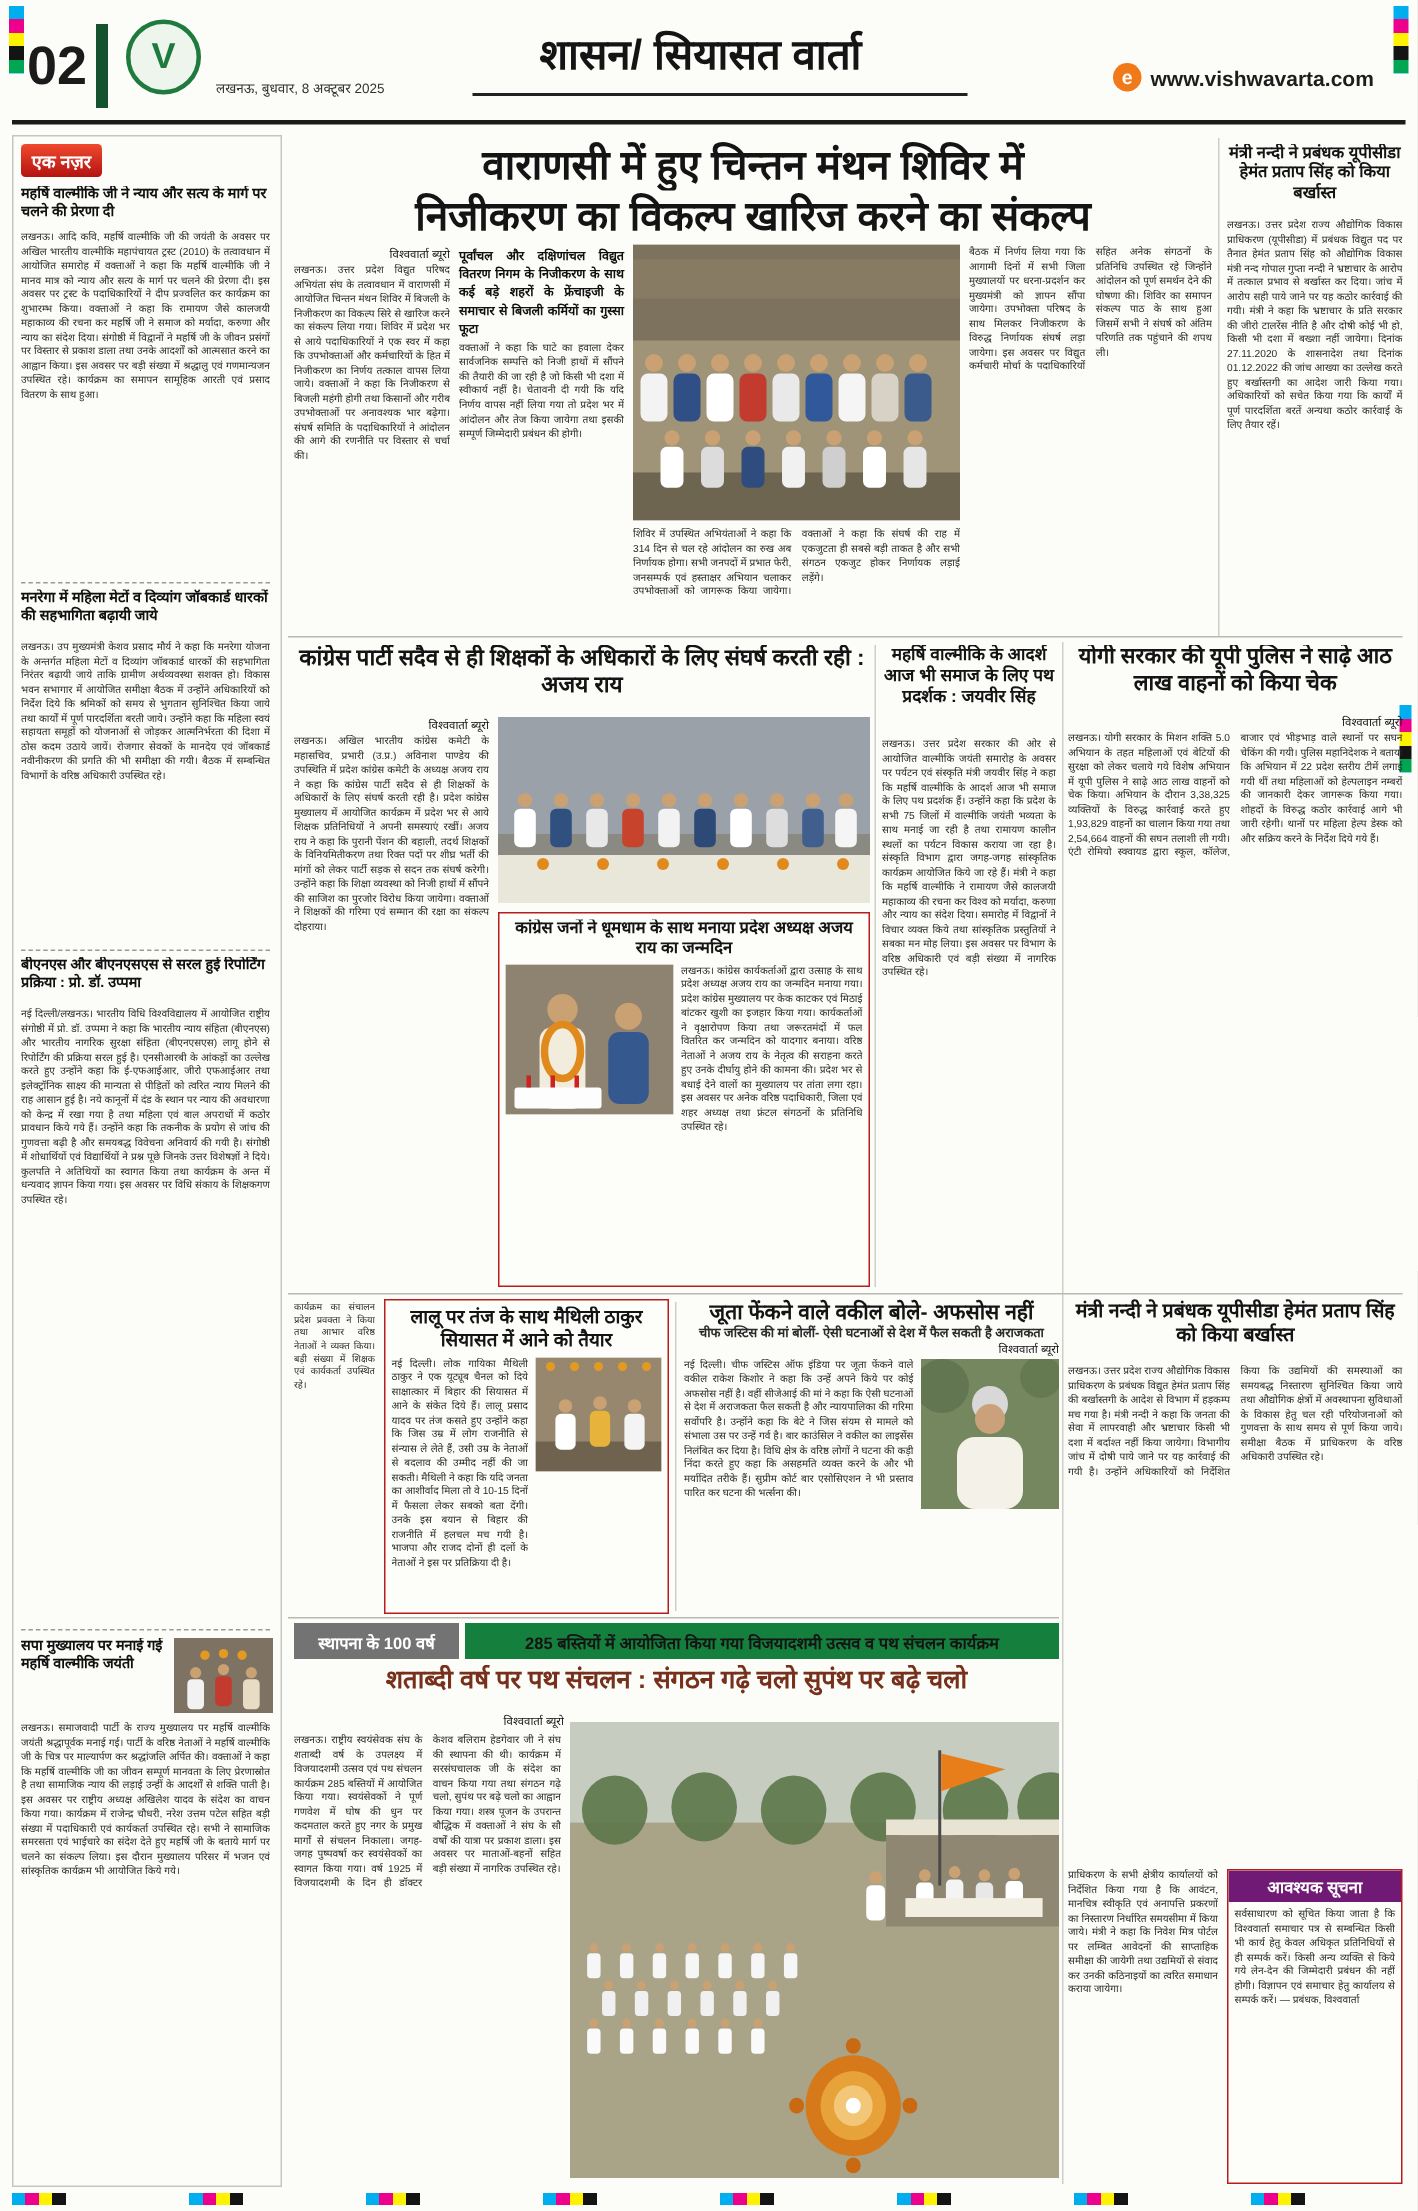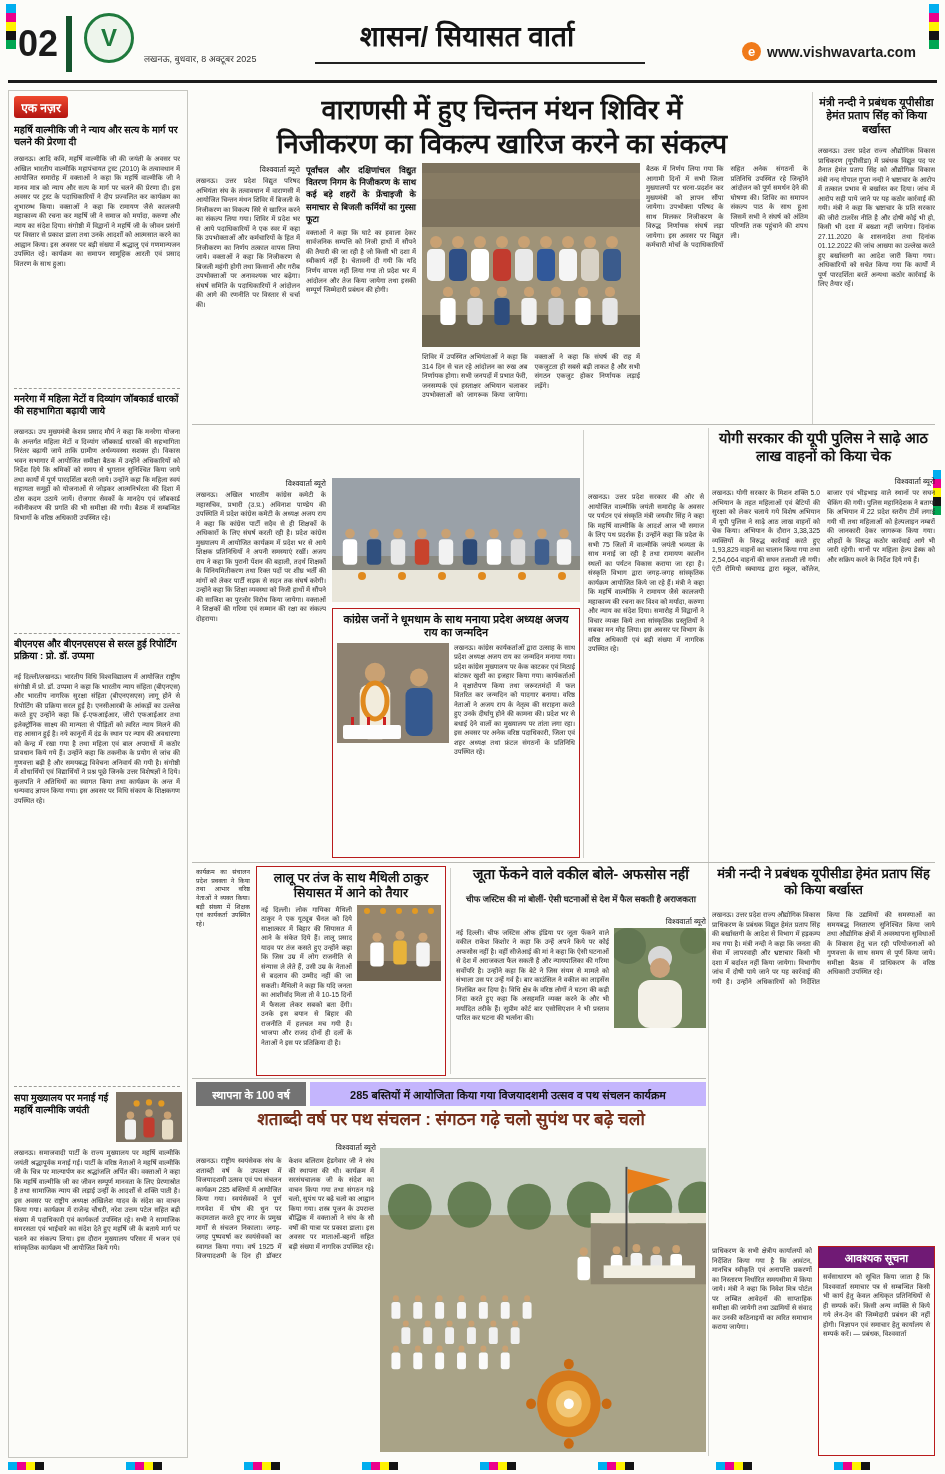--- a/index.html
+++ b/index.html
@@ -37,21 +37,21 @@
         <rect x="-9" y="-6" width="18" height="32" rx="5" fill="currentColor"></rect>
       </g>
     </defs>
   </svg>
 
   <div class="abs regs-v" style="left:6px;top:4px;width:10px;height:45px"></div>
   <div class="abs regs-v" style="left:929px;top:4px;width:10px;height:45px"></div>
   <div class="abs regs-v" style="left:933px;top:470px;width:8px;height:45px"></div>
   <div class="abs regs-h" style="left:8px;top:1462px;width:929px;height:8px"></div>
 
-  <div class="abs" style="left:18px;top:16px;width:54px;height:56px;border-right:6px solid #14532d;font-size:36px;font-weight:700;color:#1b1b1b;display:flex;align-items:center">02</div>
+  <div class="abs" style="left:18px;top:16px;width:54px;height:56px;border-right:8px solid #14532d;font-size:36px;font-weight:700;color:#1b1b1b;display:flex;align-items:center">02</div>
 
   <div class="abs" style="left:84px;top:13px;width:50px;height:50px;border-radius:50%;background:#eef5ec;border:3px solid #1f7a3d;display:flex;align-items:center;justify-content:center;font-weight:700;font-size:24px;color:#1f7a3d">V</div>
 
   <div class="abs" style="left:144px;top:52px;width:220px;font-size:9px;color:#333">लखनऊ, बुधवार, 8 अक्टूबर 2025</div>
 
   <div class="abs hl nowrap" style="left:302px;top:20px;width:330px;font-size:28px">शासन/ सियासत वार्ता</div>
   <div class="abs rule" style="left:315px;top:62px;width:330px;height:2px;background:#222"></div>
 
   <div class="abs" style="left:742px;top:42px;display:flex;align-items:center;gap:6px">
     <span style="width:19px;height:19px;border-radius:50%;background:#f07a1a;color:#fff;font-weight:700;font-size:13px;display:inline-flex;align-items:center;justify-content:center">e</span>
@@ -130,20 +130,21 @@
 
   <div class="abs bt cols2" style="left:646px;top:164px;width:162px;height:258px">बैठक में निर्णय लिया गया कि आगामी दिनों में सभी जिला मुख्यालयों पर धरना-प्रदर्शन कर मुख्यमंत्री को ज्ञापन सौंपा जायेगा। उपभोक्ता परिषद के साथ मिलकर निजीकरण के विरुद्ध निर्णायक संघर्ष लड़ा जायेगा। इस अवसर पर विद्युत कर्मचारी मोर्चा के पदाधिकारियों सहित अनेक संगठनों के प्रतिनिधि उपस्थित रहे जिन्होंने आंदोलन को पूर्ण समर्थन देने की घोषणा की। शिविर का समापन संकल्प पाठ के साथ हुआ जिसमें सभी ने संघर्ष को अंतिम परिणति तक पहुंचाने की शपथ ली।</div>
 
   <div class="abs vrule" style="left:812px;top:92px;width:1px;height:332px"></div>
 
   <div class="abs hl" style="left:818px;top:96px;width:117px;height:46px;font-size:11px">मंत्री नन्दी ने प्रबंधक यूपीसीडा हेमंत प्रताप सिंह को किया बर्खास्त</div>
   <div class="abs bt" style="left:818px;top:146px;width:117px;height:276px">लखनऊ। उत्तर प्रदेश राज्य औद्योगिक विकास प्राधिकरण (यूपीसीडा) में प्रबंधक विद्युत पद पर तैनात हेमंत प्रताप सिंह को औद्योगिक विकास मंत्री नन्द गोपाल गुप्ता नन्दी ने भ्रष्टाचार के आरोप में तत्काल प्रभाव से बर्खास्त कर दिया। जांच में आरोप सही पाये जाने पर यह कठोर कार्रवाई की गयी। मंत्री ने कहा कि भ्रष्टाचार के प्रति सरकार की जीरो टालरेंस नीति है और दोषी कोई भी हो, किसी भी दशा में बख्शा नहीं जायेगा। दिनांक 27.11.2020 के शासनादेश तथा दिनांक 01.12.2022 की जांच आख्या का उल्लेख करते हुए बर्खास्तगी का आदेश जारी किया गया। अधिकारियों को सचेत किया गया कि कार्यों में पूर्ण पारदर्शिता बरतें अन्यथा कठोर कार्रवाई के लिए तैयार रहें।</div>
 
   <div class="abs rule" style="left:192px;top:424px;width:743px;height:1px"></div>
 
+  <div class="abs hl" style="left:196px;top:430px;width:384px;height:42px;font-size:15px">कांग्रेस पार्टी सदैव से ही शिक्षकों के अधिकारों के लिए संघर्ष करती रही : अजय राय</div>
   <div class="abs" style="left:196px;top:478px;width:130px;height:380px">
     <div class="byline">विश्ववार्ता ब्यूरो</div>
     <div class="bt" style="height:366px">लखनऊ। अखिल भारतीय कांग्रेस कमेटी के महासचिव, प्रभारी (उ.प्र.) अविनाश पाण्डेय की उपस्थिति में प्रदेश कांग्रेस कमेटी के अध्यक्ष अजय राय ने कहा कि कांग्रेस पार्टी सदैव से ही शिक्षकों के अधिकारों के लिए संघर्ष करती रही है। प्रदेश कांग्रेस मुख्यालय में आयोजित कार्यक्रम में प्रदेश भर से आये शिक्षक प्रतिनिधियों ने अपनी समस्याएं रखीं। अजय राय ने कहा कि पुरानी पेंशन की बहाली, तदर्थ शिक्षकों के विनियमितीकरण तथा रिक्त पदों पर शीघ्र भर्ती की मांगों को लेकर पार्टी सड़क से सदन तक संघर्ष करेगी। उन्होंने कहा कि शिक्षा व्यवस्था को निजी हाथों में सौंपने की साजिश का पुरजोर विरोध किया जायेगा। वक्ताओं ने शिक्षकों की गरिमा एवं सम्मान की रक्षा का संकल्प दोहराया।</div>
   </div>
 
   <span class="abs photo" style="left:332px;top:478px;width:248px;height:124px">
     <svg viewBox="0 0 248 124" preserveAspectRatio="none">
       <rect width="248" height="124" fill="#9aa1a8"></rect>
       <rect y="78" width="248" height="46" fill="#8a8a82"></rect>
       <use href="#prs" transform="translate(18,66) scale(.8)" color="#ffffff"></use>
@@ -178,20 +179,21 @@
         <rect x="14" y="74" width="3" height="8" fill="#cc2222"></rect>
         <rect x="30" y="74" width="3" height="8" fill="#cc2222"></rect>
         <rect x="46" y="74" width="3" height="8" fill="#cc2222"></rect>
       </svg>
     </span>
     <div class="bt">लखनऊ। कांग्रेस कार्यकर्ताओं द्वारा उत्साह के साथ प्रदेश अध्यक्ष अजय राय का जन्मदिन मनाया गया। प्रदेश कांग्रेस मुख्यालय पर केक काटकर एवं मिठाई बांटकर खुशी का इजहार किया गया। कार्यकर्ताओं ने वृक्षारोपण किया तथा जरूरतमंदों में फल वितरित कर जन्मदिन को यादगार बनाया। वरिष्ठ नेताओं ने अजय राय के नेतृत्व की सराहना करते हुए उनके दीर्घायु होने की कामना की। प्रदेश भर से बधाई देने वालों का मुख्यालय पर तांता लगा रहा। इस अवसर पर अनेक वरिष्ठ पदाधिकारी, जिला एवं शहर अध्यक्ष तथा फ्रंटल संगठनों के प्रतिनिधि उपस्थित रहे।</div>
   </div>
 
   <div class="abs vrule" style="left:583px;top:430px;width:1px;height:428px"></div>
 
+  <div class="abs hl" style="left:588px;top:430px;width:116px;height:58px;font-size:11.5px">महर्षि वाल्मीकि के आदर्श आज भी समाज के लिए पथ प्रदर्शक : जयवीर सिंह</div>
   <div class="abs bt" style="left:588px;top:492px;width:116px;height:366px">लखनऊ। उत्तर प्रदेश सरकार की ओर से आयोजित वाल्मीकि जयंती समारोह के अवसर पर पर्यटन एवं संस्कृति मंत्री जयवीर सिंह ने कहा कि महर्षि वाल्मीकि के आदर्श आज भी समाज के लिए पथ प्रदर्शक हैं। उन्होंने कहा कि प्रदेश के सभी 75 जिलों में वाल्मीकि जयंती भव्यता के साथ मनाई जा रही है तथा रामायण कालीन स्थलों का पर्यटन विकास कराया जा रहा है। संस्कृति विभाग द्वारा जगह-जगह सांस्कृतिक कार्यक्रम आयोजित किये जा रहे हैं। मंत्री ने कहा कि महर्षि वाल्मीकि ने रामायण जैसे कालजयी महाकाव्य की रचना कर विश्व को मर्यादा, करुणा और न्याय का संदेश दिया। समारोह में विद्वानों ने विचार व्यक्त किये तथा सांस्कृतिक प्रस्तुतियों ने सबका मन मोह लिया। इस अवसर पर विभाग के वरिष्ठ अधिकारी एवं बड़ी संख्या में नागरिक उपस्थित रहे।</div>
 
   <div class="abs vrule" style="left:708px;top:428px;width:1px;height:1028px"></div>
 
   <div class="abs hl" style="left:712px;top:430px;width:223px;height:42px;font-size:14.5px">योगी सरकार की यूपी पुलिस ने साढ़े आठ लाख वाहनों को किया चेक</div>
   <div class="abs byline" style="left:712px;top:476px;width:223px">विश्ववार्ता ब्यूरो</div>
   <div class="abs bt cols2" style="left:712px;top:488px;width:223px;height:370px">लखनऊ। योगी सरकार के मिशन शक्ति 5.0 अभियान के तहत महिलाओं एवं बेटियों की सुरक्षा को लेकर चलाये गये विशेष अभियान में यूपी पुलिस ने साढ़े आठ लाख वाहनों को चेक किया। अभियान के दौरान 3,38,325 व्यक्तियों के विरुद्ध कार्रवाई करते हुए 1,93,829 वाहनों का चालान किया गया तथा 2,54,664 वाहनों की सघन तलाशी ली गयी। एंटी रोमियो स्क्वायड द्वारा स्कूल, कॉलेज, बाजार एवं भीड़भाड़ वाले स्थानों पर सघन चेकिंग की गयी। पुलिस महानिदेशक ने बताया कि अभियान में 22 प्रदेश स्तरीय टीमें लगाई गयी थीं तथा महिलाओं को हेल्पलाइन नम्बरों की जानकारी देकर जागरूक किया गया। शोहदों के विरुद्ध कठोर कार्रवाई आगे भी जारी रहेगी। थानों पर महिला हेल्प डेस्क को और सक्रिय करने के निर्देश दिये गये हैं।</div>
 
   <div class="abs rule" style="left:192px;top:862px;width:743px;height:1px"></div>
 
@@ -213,21 +215,21 @@
         <use href="#prs" transform="translate(66,42) scale(.75)" color="#f4f4f4"></use>
       </svg>
     </span>
     <div class="bt">नई दिल्ली। लोक गायिका मैथिली ठाकुर ने एक यूट्यूब चैनल को दिये साक्षात्कार में बिहार की सियासत में आने के संकेत दिये हैं। लालू प्रसाद यादव पर तंज कसते हुए उन्होंने कहा कि जिस उम्र में लोग राजनीति से संन्यास ले लेते हैं, उसी उम्र के नेताओं से बदलाव की उम्मीद नहीं की जा सकती। मैथिली ने कहा कि यदि जनता का आशीर्वाद मिला तो वे 10-15 दिनों में फैसला लेकर सबको बता देंगी। उनके इस बयान से बिहार की राजनीति में हलचल मच गयी है। भाजपा और राजद दोनों ही दलों के नेताओं ने इस पर प्रतिक्रिया दी है।</div>
   </div>
 
   <div class="abs vrule" style="left:450px;top:868px;width:1px;height:206px"></div>
 
   <div class="abs" style="left:456px;top:866px;width:250px;height:210px;overflow:hidden">
     <div class="hl nowrap" style="font-size:14px">जूता फेंकने वाले वकील बोले- अफसोस नहीं</div>
-    <div class="hl nowrap" style="font-size:8.6px;color:#2a2a2a;margin:11px 0">चीफ जस्टिस की मां बोलीं- ऐसी घटनाओं से देश में फैल सकती है अराजकता</div>
+    <div class="hl nowrap" style="font-size:8.6px;color:#2a2a2a;margin:0 0">चीफ जस्टिस की मां बोलीं- ऐसी घटनाओं से देश में फैल सकती है अराजकता</div>
     <div class="byline">विश्ववार्ता ब्यूरो</div>
     <span class="photo" style="float:right;width:92px;height:100px;margin:0 0 3px 5px">
       <svg viewBox="0 0 92 100" preserveAspectRatio="none">
         <rect width="92" height="100" fill="#75875f"></rect>
         <circle cx="14" cy="18" r="18" fill="#5f7350" opacity=".85"></circle>
         <circle cx="80" cy="12" r="14" fill="#64784f" opacity=".85"></circle>
         <circle cx="46" cy="30" r="12" fill="#d8d8d8"></circle>
         <circle cx="46" cy="40" r="10" fill="#caa17b"></circle>
         <rect x="24" y="52" width="44" height="48" rx="12" fill="#f4f1e8"></rect>
       </svg>
@@ -241,21 +243,21 @@
   <div class="abs bt" style="left:712px;top:1246px;width:100px;height:210px">प्राधिकरण के सभी क्षेत्रीय कार्यालयों को निर्देशित किया गया है कि आवंटन, मानचित्र स्वीकृति एवं अनापत्ति प्रकरणों का निस्तारण निर्धारित समयसीमा में किया जाये। मंत्री ने कहा कि निवेश मित्र पोर्टल पर लम्बित आवेदनों की साप्ताहिक समीक्षा की जायेगी तथा उद्यमियों से संवाद कर उनकी कठिनाइयों का त्वरित समाधान कराया जायेगा।</div>
 
   <div class="abs boxed" style="left:818px;top:1246px;width:117px;height:210px;padding:0">
     <div style="background:#701a75;color:#fff;font-weight:700;font-size:11px;text-align:center;padding:3px 0">आवश्यक सूचना</div>
     <div class="bt" style="padding:4px;height:180px">सर्वसाधारण को सूचित किया जाता है कि विश्ववार्ता समाचार पत्र से सम्बन्धित किसी भी कार्य हेतु केवल अधिकृत प्रतिनिधियों से ही सम्पर्क करें। किसी अन्य व्यक्ति से किये गये लेन-देन की जिम्मेदारी प्रबंधन की नहीं होगी। विज्ञापन एवं समाचार हेतु कार्यालय से सम्पर्क करें। — प्रबंधक, विश्ववार्ता</div>
   </div>
 
   <div class="abs rule" style="left:192px;top:1078px;width:514px;height:1px"></div>
 
   <div class="abs" style="left:196px;top:1082px;width:110px;height:24px;background:#737373;color:#fff;font-weight:700;font-size:11px;display:flex;align-items:center;justify-content:center">स्थापना के 100 वर्ष</div>
-  <div class="abs nowrap" style="left:310px;top:1082px;width:396px;height:24px;background:#c4b5fd;color:#141414;font-weight:700;font-size:11px;display:flex;align-items:center;justify-content:center;overflow:hidden">285 बस्तियों में आयोजिता किया गया विजयादशमी उत्सव व पथ संचलन कार्यक्रम</div>
+  <div class="abs nowrap" style="left:310px;top:1082px;width:396px;height:24px;background:#15803d;color:#141414;font-weight:700;font-size:11px;display:flex;align-items:center;justify-content:center;overflow:hidden">285 बस्तियों में आयोजिता किया गया विजयादशमी उत्सव व पथ संचलन कार्यक्रम</div>
   <div class="abs hl nowrap" style="left:196px;top:1110px;width:510px;font-size:17px;color:#76301b">शताब्दी वर्ष पर पथ संचलन : संगठन गढ़े चलो सुपंथ पर बढ़े चलो</div>
   <div class="abs byline" style="left:196px;top:1142px;width:180px">विश्ववार्ता ब्यूरो</div>
   <div class="abs bt cols2" style="left:196px;top:1156px;width:178px;height:296px">लखनऊ। राष्ट्रीय स्वयंसेवक संघ के शताब्दी वर्ष के उपलक्ष्य में विजयादशमी उत्सव एवं पथ संचलन कार्यक्रम 285 बस्तियों में आयोजित किया गया। स्वयंसेवकों ने पूर्ण गणवेश में घोष की धुन पर कदमताल करते हुए नगर के प्रमुख मार्गों से संचलन निकाला। जगह-जगह पुष्पवर्षा कर स्वयंसेवकों का स्वागत किया गया। वर्ष 1925 में विजयादशमी के दिन ही डॉक्टर केशव बलिराम हेडगेवार जी ने संघ की स्थापना की थी। कार्यक्रम में सरसंघचालक जी के संदेश का वाचन किया गया तथा संगठन गढ़े चलो, सुपंथ पर बढ़े चलो का आह्वान किया गया। शस्त्र पूजन के उपरान्त बौद्धिक में वक्ताओं ने संघ के सौ वर्षों की यात्रा पर प्रकाश डाला। इस अवसर पर माताओं-बहनों सहित बड़ी संख्या में नागरिक उपस्थित रहे।</div>
 
   <span class="abs photo" style="left:380px;top:1148px;width:326px;height:304px">
     <svg viewBox="0 0 328 290" preserveAspectRatio="none">
       <rect width="328" height="290" fill="#a9a387"></rect>
       <rect width="328" height="64" fill="#c6cdc0"></rect>
       <circle cx="30" cy="56" r="22" fill="#5b7749" opacity=".9"></circle>
       <circle cx="90" cy="54" r="22" fill="#5b7749" opacity=".9"></circle>

